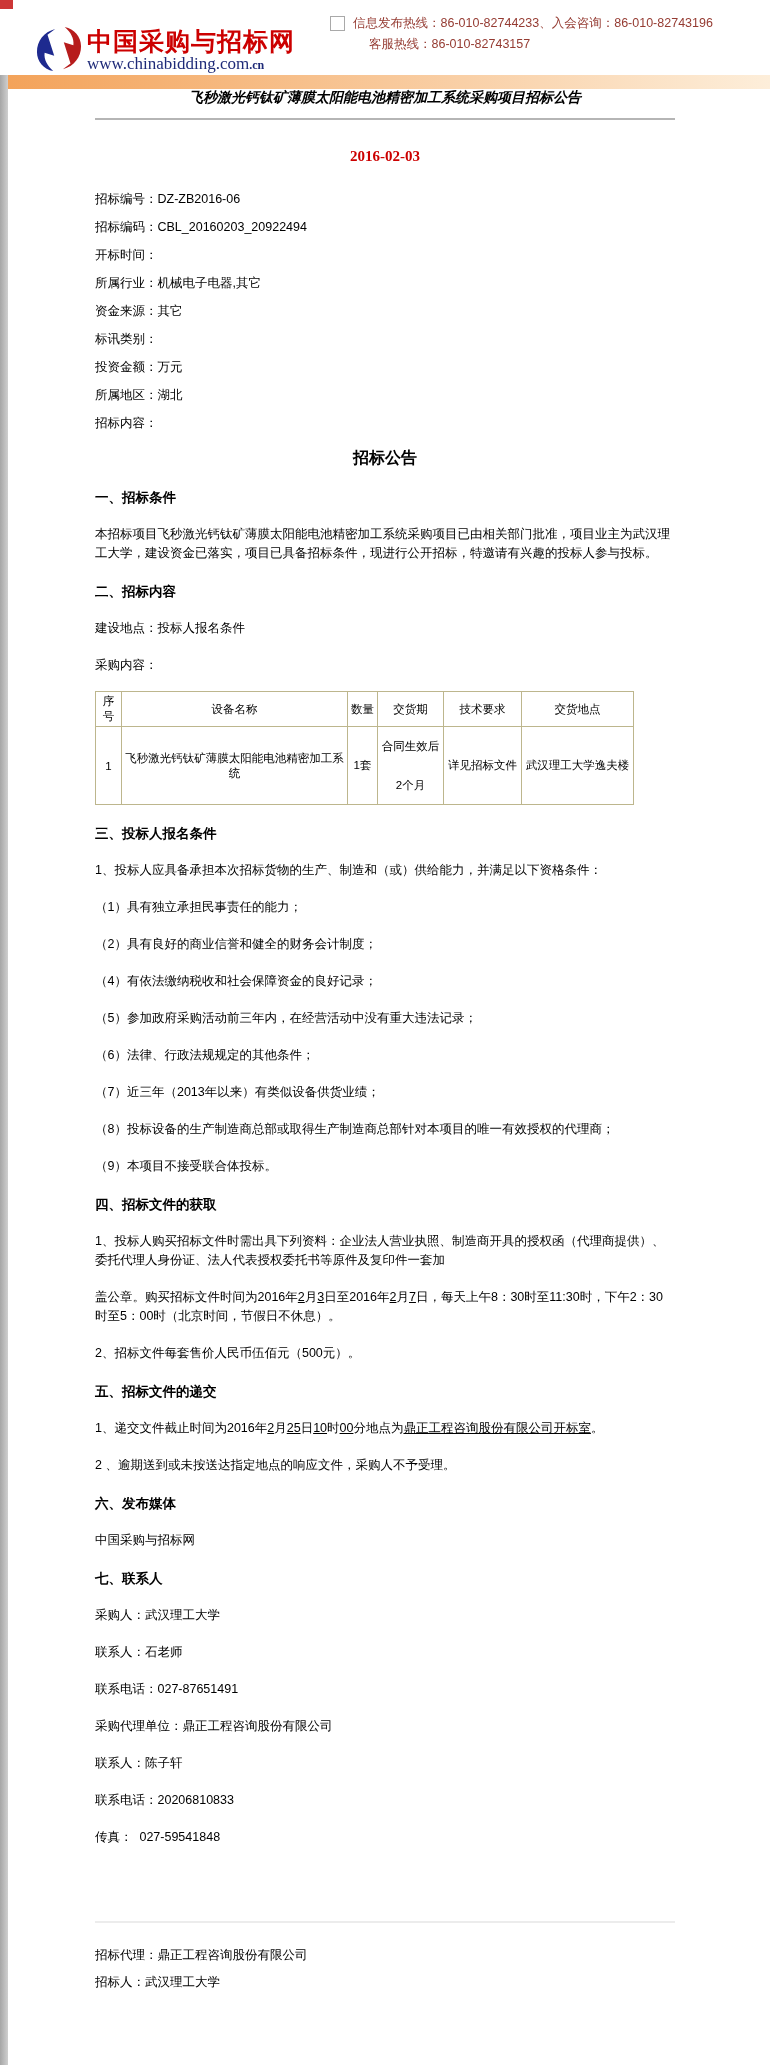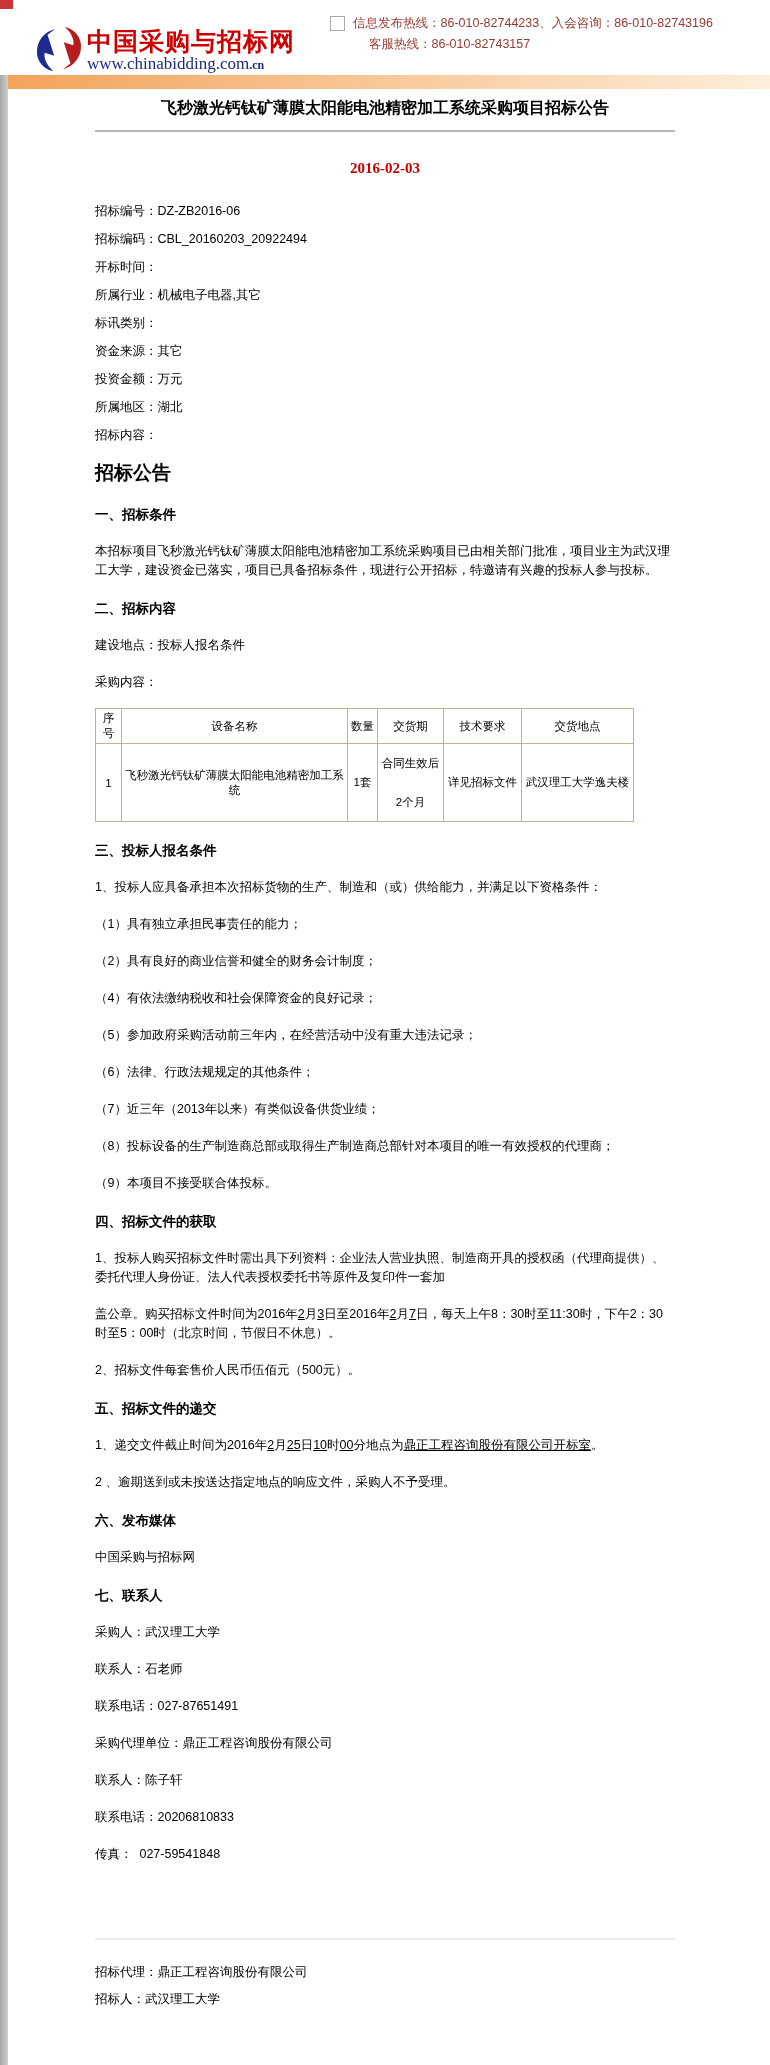--- a/index.html
+++ b/index.html
@@ -32,27 +32,27 @@
   .logo-url{color:var(--logo-navy);font-family:"Liberation Serif",serif;font-size:17px;margin-top:1px;}
   .logo-url .suffix{font-weight:bold;font-size:12px;}
   .hotlines{position:absolute;left:330px;top:13px;font-size:12.5px;color:var(--maroon);line-height:21px;}
   .hotline-row1{display:flex;align-items:center;gap:8px;}
   .hd-checkbox{width:15px;height:15px;border:1px solid #a9a9a9;background:#fff;flex:0 0 auto;}
   .hotline-row2{margin-left:39px;}
   .grad-bar{height:14px;background:linear-gradient(to right,var(--bar-orange),var(--bar-orange-light));}
 
   
   .content{margin:0 95px;}
-  .notice-title{text-align:center;font-weight:bold;font-size:16px;padding-top:9px;}
+  .notice-title{text-align:center;font-weight:bold;font-size:14px;font-style:italic;}
   .title-hr{border:none;border-top:2px solid var(--divider);margin:11px 0 0;}
   .pub-date{text-align:center;color:var(--accent-red);font-weight:bold;font-size:15px;
     font-family:"Liberation Serif",serif;margin-top:28px;}
   .meta{margin-top:26px;}
   .meta-row{font-size:12.5px;line-height:17px;margin-bottom:11px;}
-  .center-heading{font-weight:bold;font-size:19px;margin-top:16px;}
+  .center-heading{text-align:center;font-weight:bold;font-size:16px;margin-top:16px;}
   .sec-heading{font-weight:bold;font-size:13.5px;margin:20px 0 0;}
   .para{font-size:12.5px;line-height:19px;margin:18px 0 0;}
   .u{text-decoration:underline;}
   .contact-line{white-space:pre-wrap;}
 
   
   table.proc{border-collapse:collapse;margin-top:16px;width:538px;font-size:11.5px;table-layout:fixed;}
   table.proc th,table.proc td{border:1px solid var(--table-border);padding:2px 2px;
     text-align:center;font-weight:normal;vertical-align:middle;overflow:hidden;}
   table.proc th{height:20px;}
@@ -101,22 +101,22 @@
   <div class="notice-title">飞秒激光钙钛矿薄膜太阳能电池精密加工系统采购项目招标公告</div>
   <hr class="title-hr">
 
   <div class="pub-date">2016-02-03</div>
 
   <div class="meta">
     <div class="meta-row"><span>招标编号：</span><span>DZ-ZB2016-06</span></div>
     <div class="meta-row"><span>招标编码：</span><span>CBL_20160203_20922494</span></div>
     <div class="meta-row"><span>开标时间：</span><span></span></div>
     <div class="meta-row"><span>所属行业：</span><span>机械电子电器,其它</span></div>
+    <div class="meta-row"><span>资金来源：</span><span>其它</span></div>
     <div class="meta-row"><span>标讯类别：</span><span></span></div>
-    <div class="meta-row"><span>资金来源：</span><span>其它</span></div>
     <div class="meta-row"><span>投资金额：</span><span>万元</span></div>
     <div class="meta-row"><span>所属地区：</span><span>湖北</span></div>
     <div class="meta-row"><span>招标内容：</span><span></span></div>
   </div>
 
   <div class="center-heading">招标公告</div>
 
   <div class="sec-heading">一、招标条件</div>
   <p class="para">本招标项目飞秒激光钙钛矿薄膜太阳能电池精密加工系统采购项目已由相关部门批准，项目业主为武汉理工大学，建设资金已落实，项目已具备招标条件，现进行公开招标，特邀请有兴趣的投标人参与投标。</p>
 

